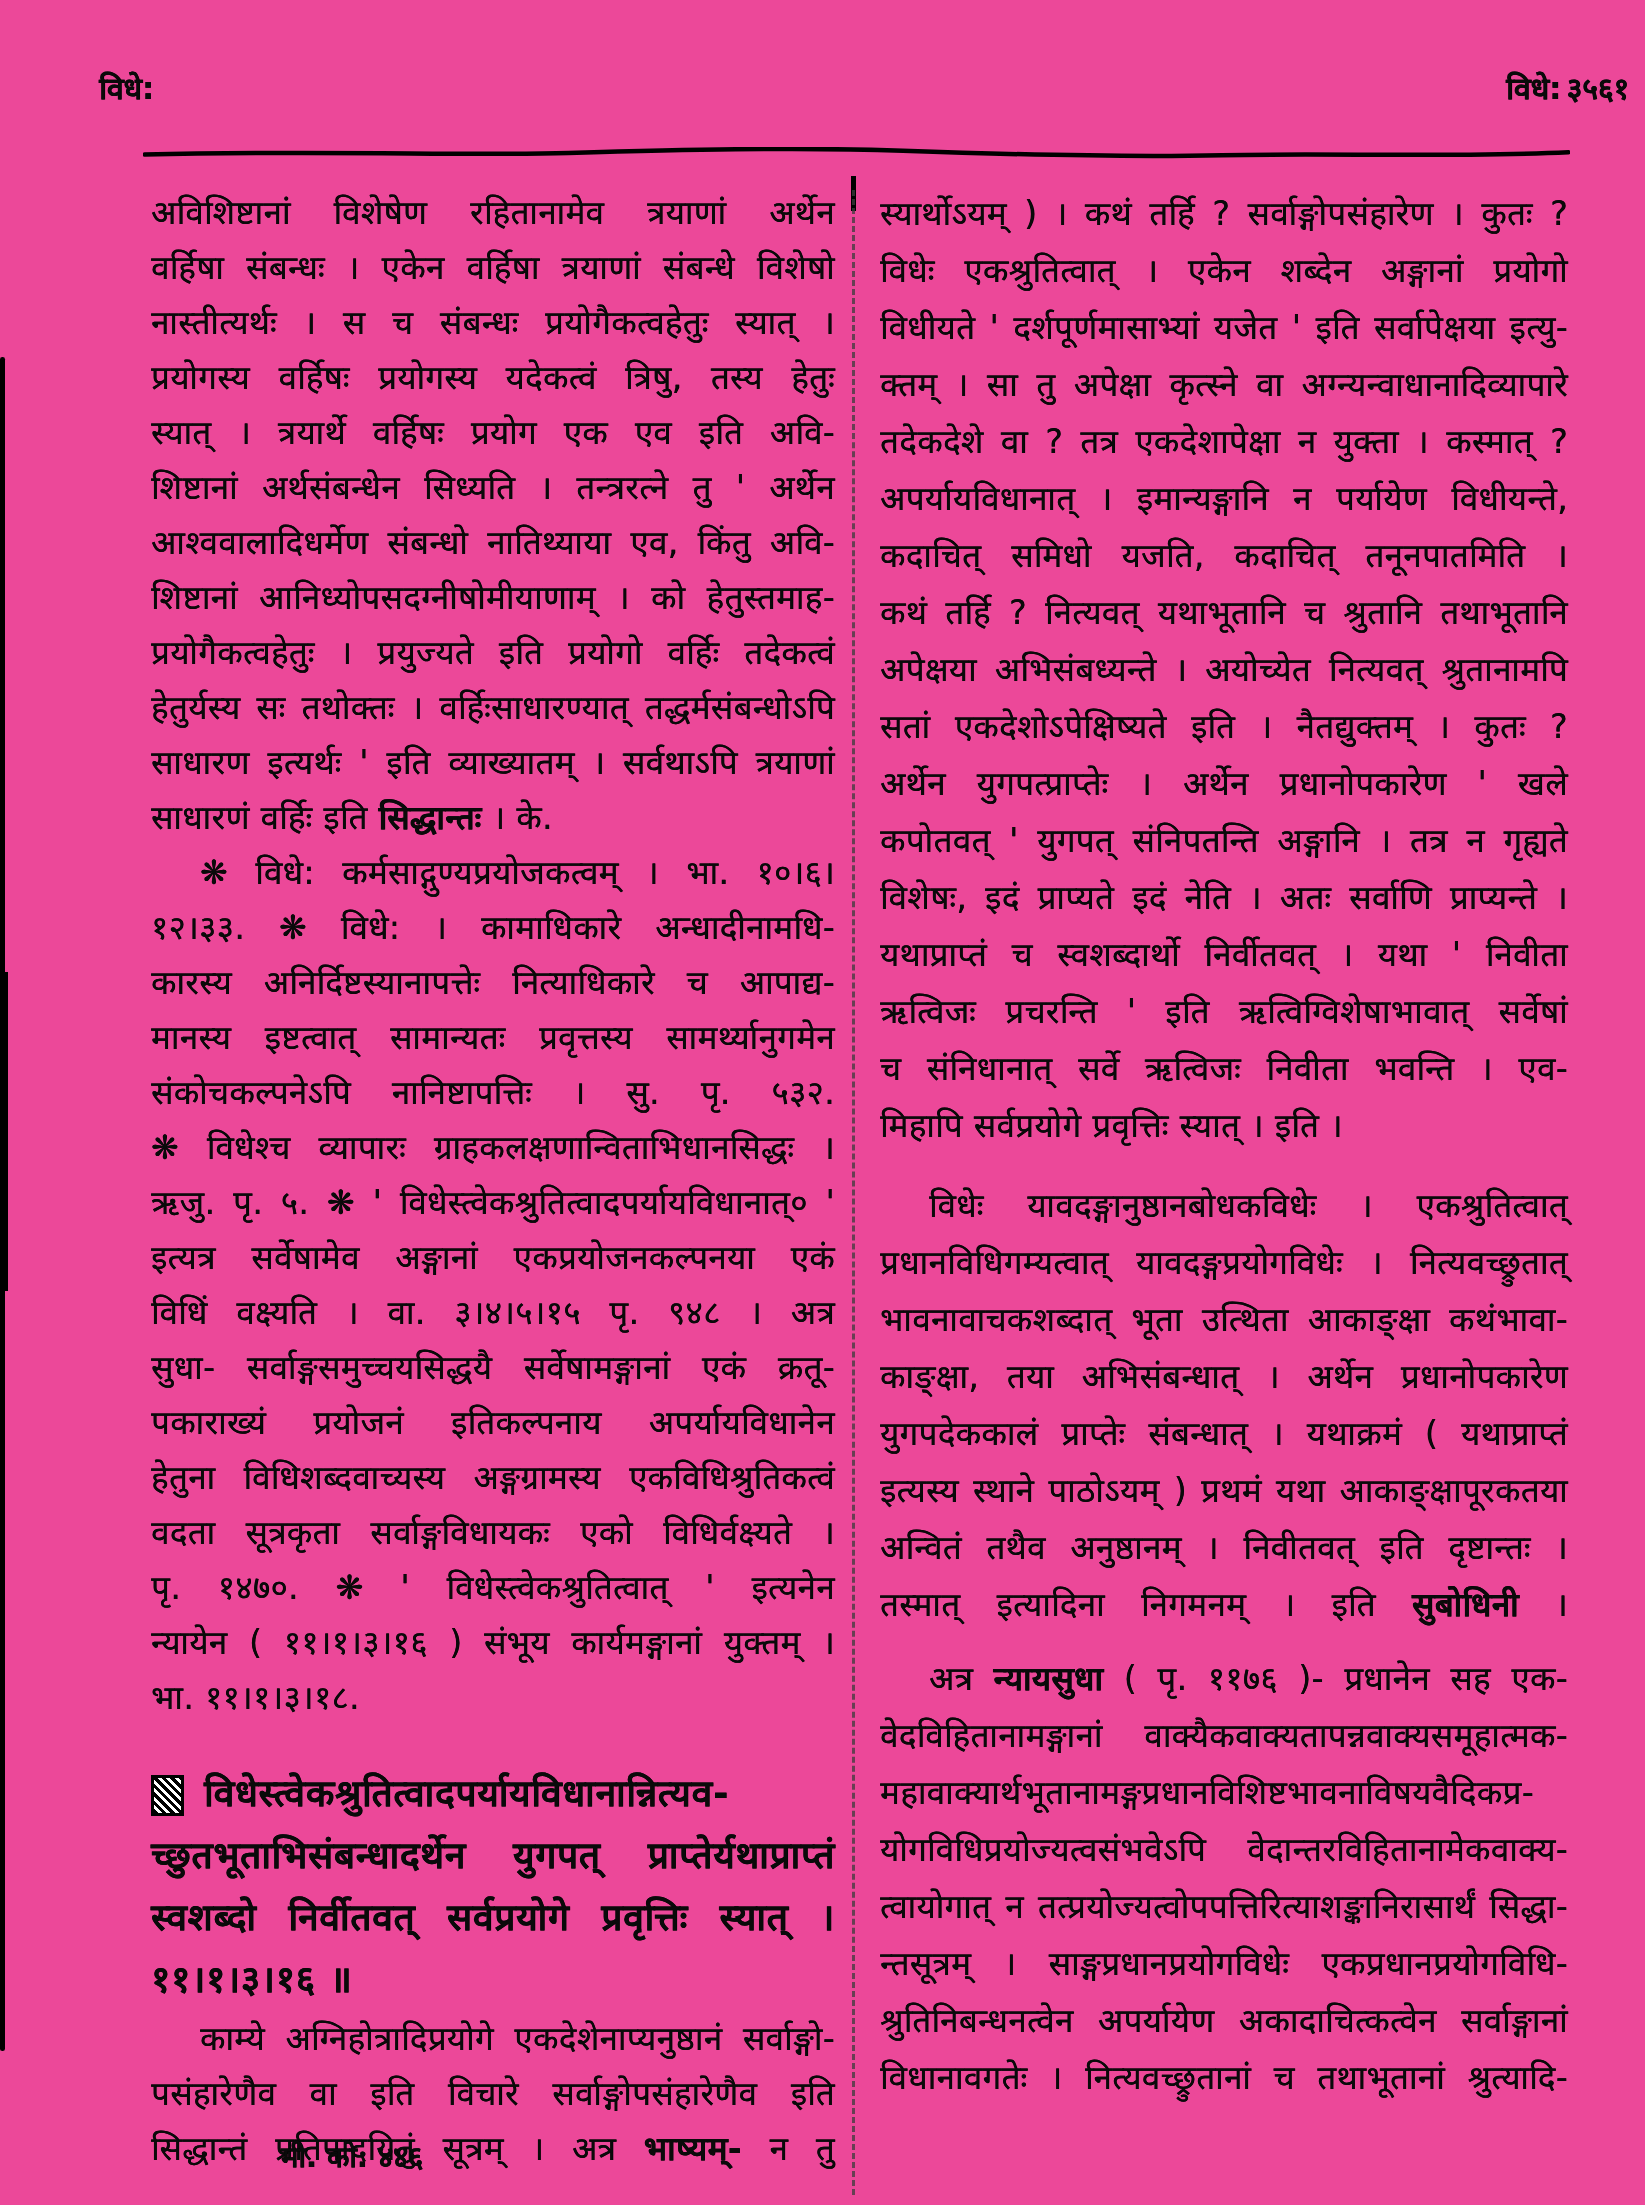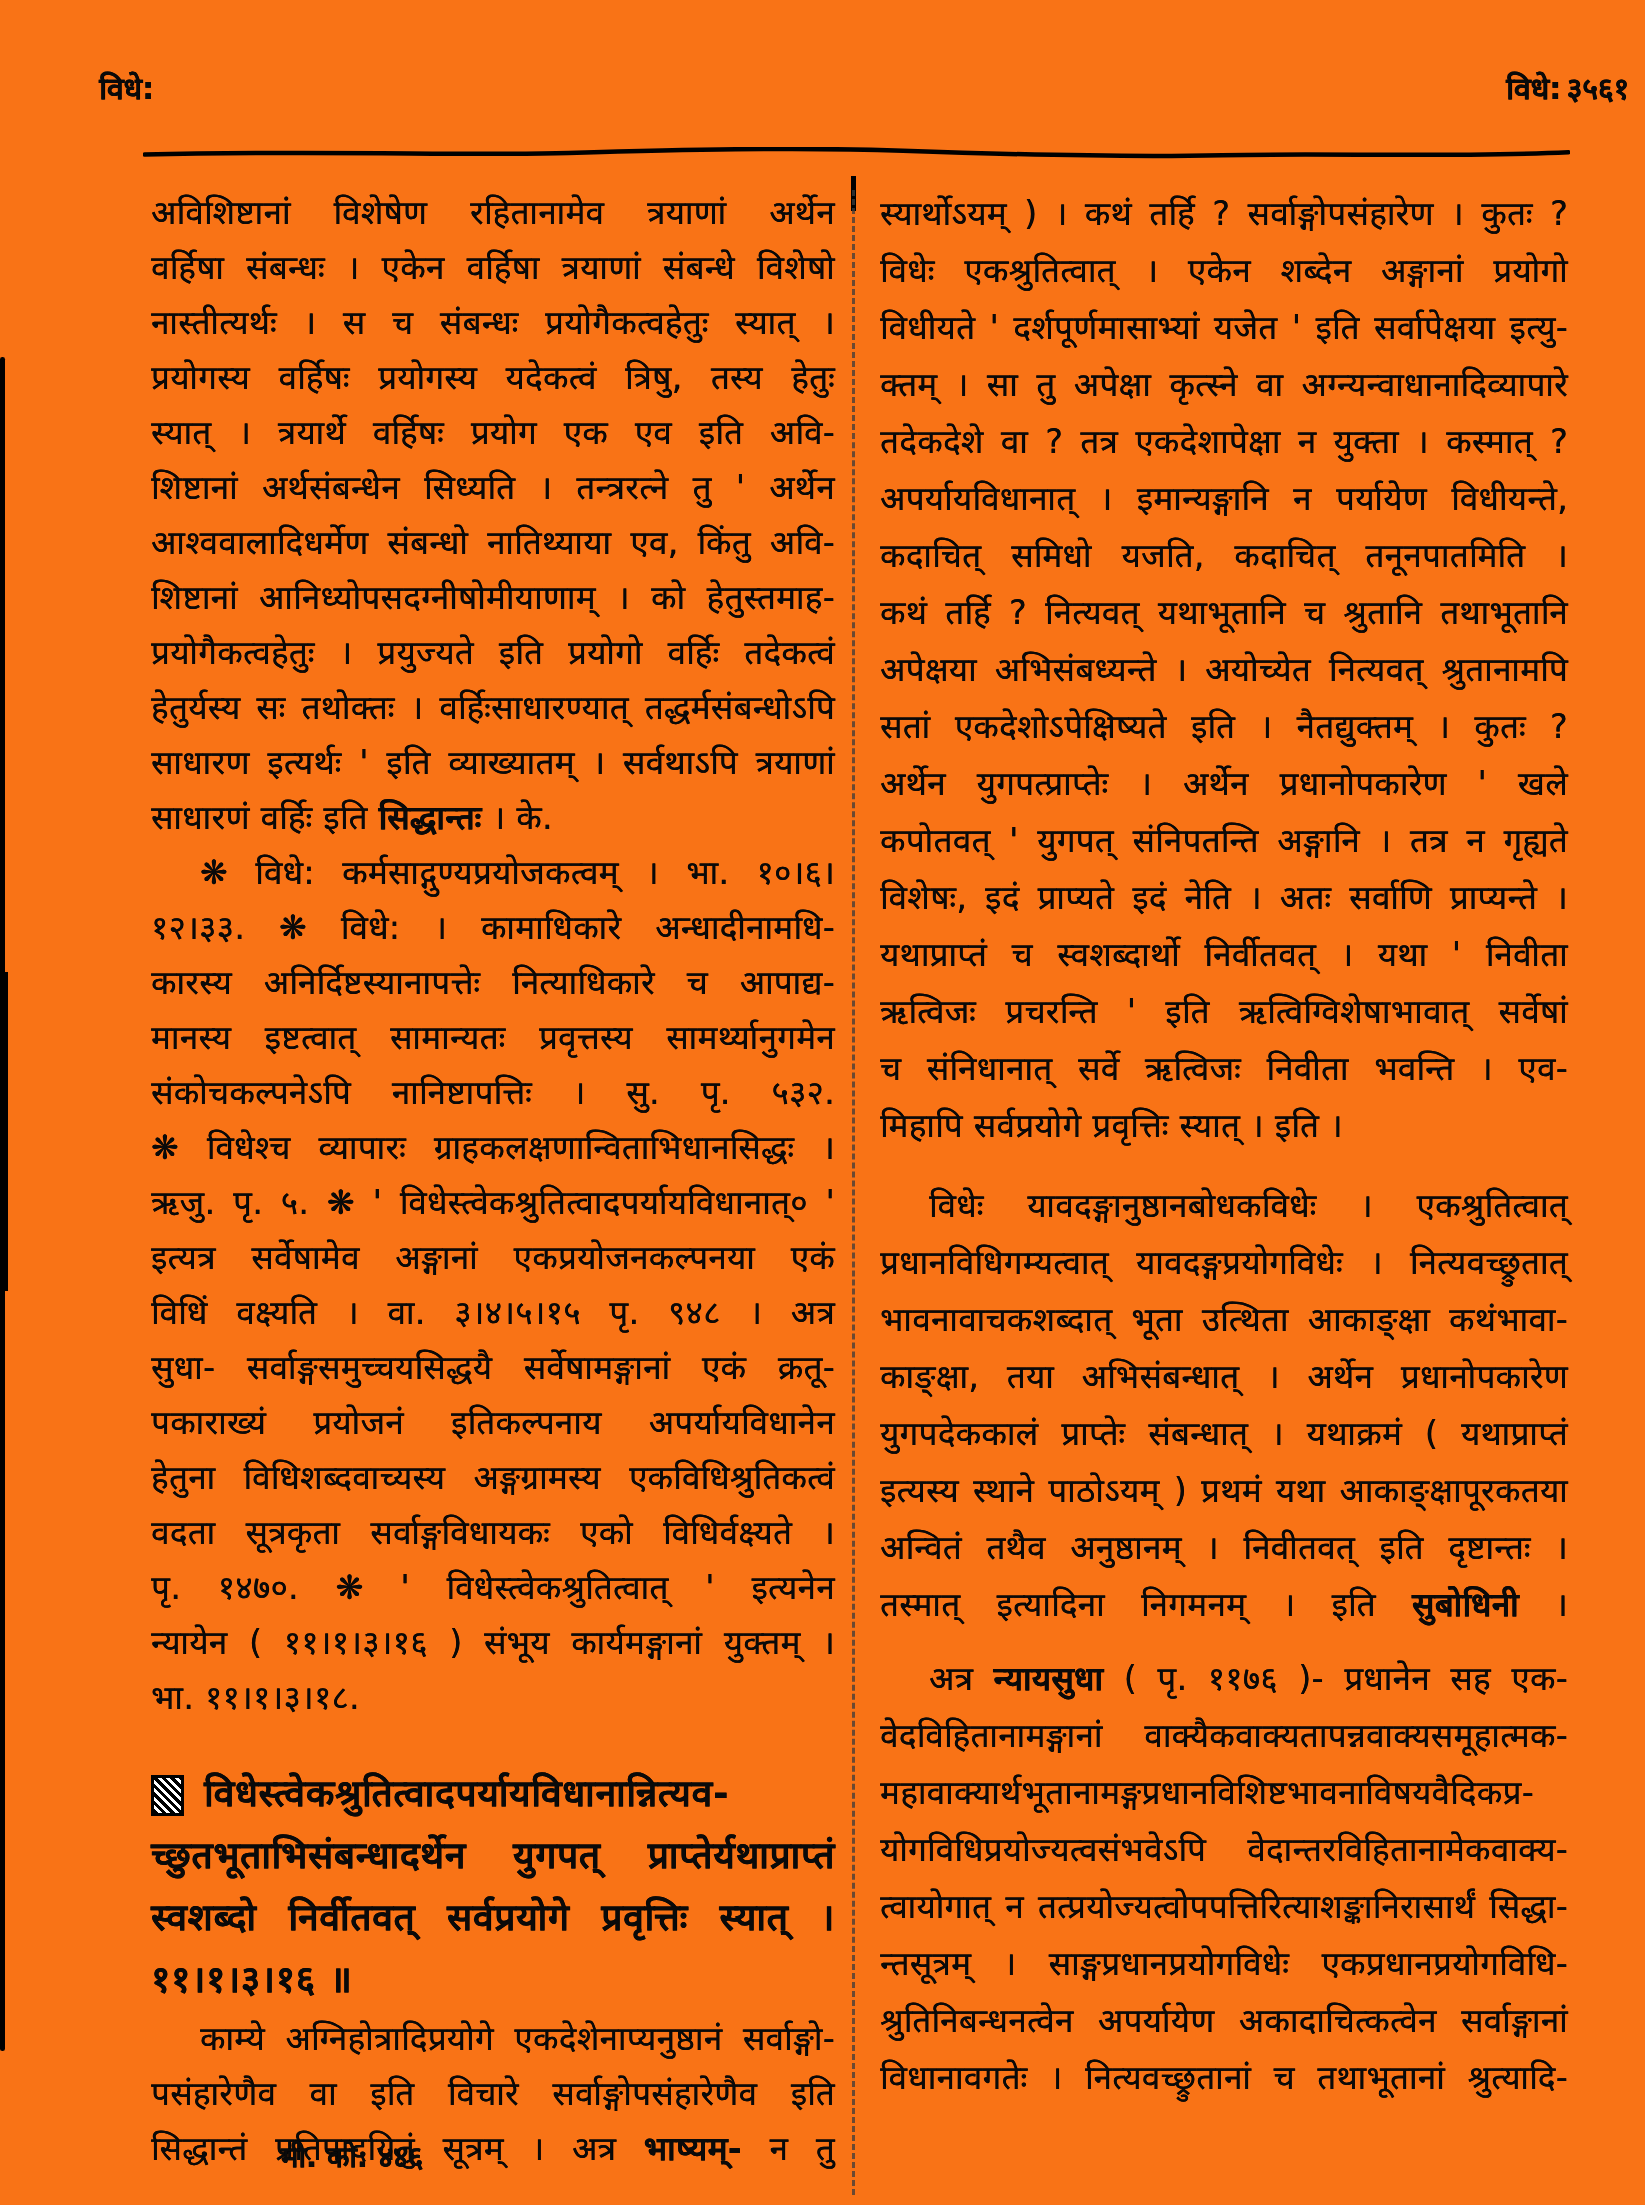--- a/index.html
+++ b/index.html
@@ -1,21 +1,21 @@
 <!DOCTYPE html>
 <html style="font-size:12px"><head>
 <meta charset="utf-8">
 <style>
   html,body{margin:0;padding:0;background:#ffffff;}
   body{
     width:1645px;height:2205px;position:relative;overflow:hidden;
     font-family:"DejaVu Sans","Liberation Sans",sans-serif;
     color:#0a0a0a;
   }
-  .page{position:absolute;inset:0;background:#f97316;}
+  .page{position:absolute;inset:0;background:#ec4899;}
   
   .hdr-item{position:absolute;top:67px;font-size:30px;font-weight:bold;
     text-shadow:0.4px 0.4px 0 #000;}
   .hdr-left{left:99px;}
   .hdr-center{left:0;right:16px;text-align:right;}
   .hdr-right{right:84px;}
   .hdr-rule{position:absolute;left:143px;top:147px;width:1427px;height:12px;}
   
   .col{position:absolute;top:185px;}
   .col-left{left:139px;width:684px;margin-left:12px;}

